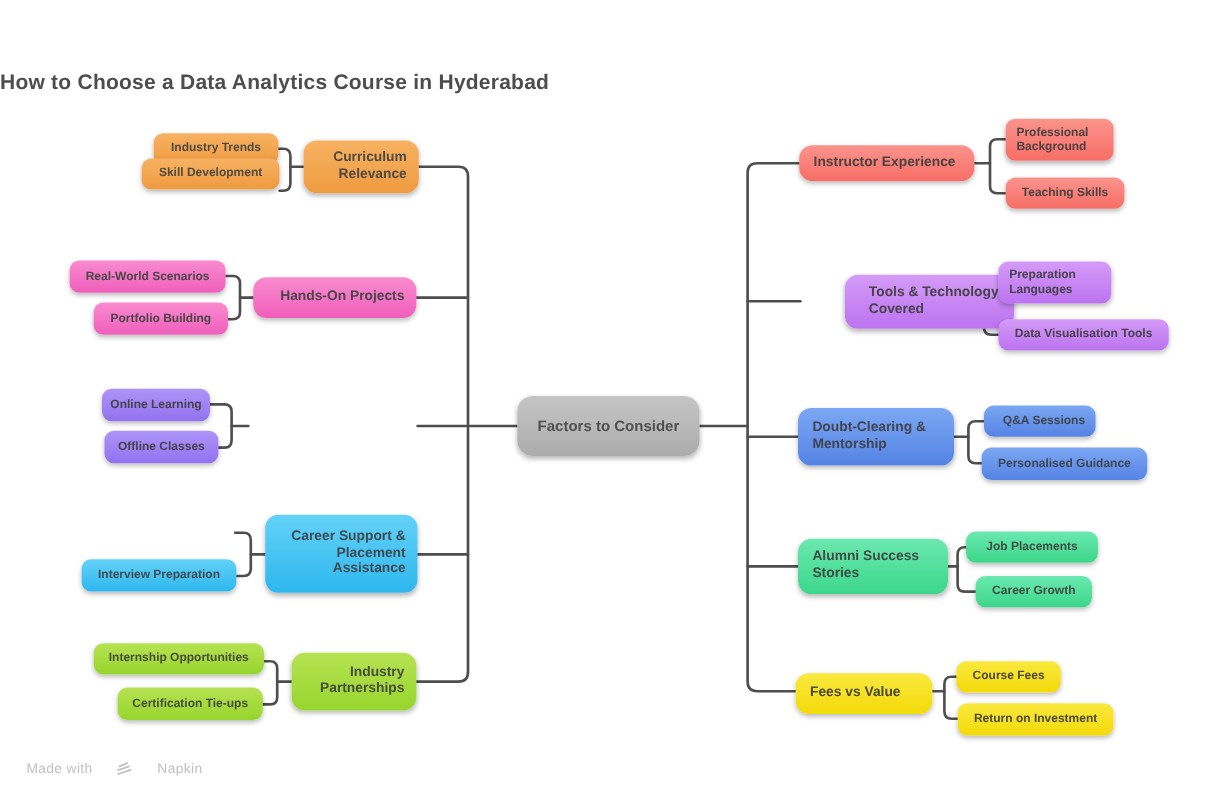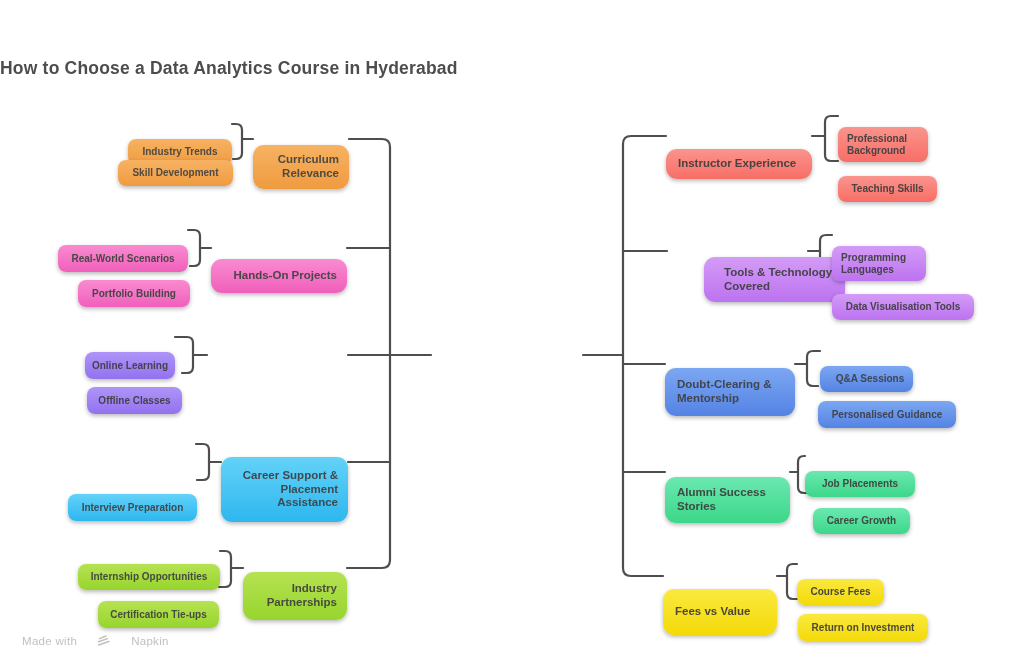--- a/index.html
+++ b/index.html
@@ -10,21 +10,21 @@
   .title{
     position:absolute;left:0;top:58px;width:1024px;text-align:left;
     font-size:17.5px;font-weight:700;color:#4d4d4d;letter-spacing:.2px;
   }
   svg.connectors{position:absolute;left:0;top:0;}
   svg.connectors path{fill:none;stroke:#4e4e4e;stroke-width:2.2;stroke-linecap:round;stroke-linejoin:round;}
   .node{
     position:absolute;display:flex;align-items:center;justify-content:center;
     box-sizing:border-box;color:#474747;font-weight:700;
     box-shadow:0 2px 4px rgba(0,0,0,.28);
-    line-height:1.2;text-align:center;margin-top:28px;
+    line-height:1.2;text-align:center;
   }
   .leaf{border-radius:8px;font-size:10px;padding:2px 6px;}
   .parent{border-radius:11px;font-size:11.5px;}
   .parent.side-left{justify-content:flex-end;text-align:right;padding:4px 10px 4px 8px;}
   .parent.side-right{justify-content:flex-start;text-align:left;padding:4px 8px 4px 12px;}
   .leaf.align-left{justify-content:flex-start;text-align:left;padding-left:9px;}
   .center-node{border-radius:13px;font-size:12.5px;}
   .footer{
     position:absolute;left:22px;top:634px;display:flex;align-items:center;gap:20px;
     font-size:11.5px;color:#c0c0c0;letter-spacing:.3px;
@@ -67,20 +67,23 @@
     <path d="M 832 235 H 826 Q 820 235 820 241 V 251 H 808" stroke="#4e4e4e"></path>
     <path d="M 832 279 H 826 Q 820 279 820 273 V 251" stroke="#4e4e4e"></path>
     <path d="M 820 351 H 813 Q 807 351 807 357 V 364 H 795" stroke="#4e4e4e"></path>
     <path d="M 818 386 H 813 Q 807 386 807 380 V 364" stroke="#4e4e4e"></path>
     <path d="M 805 456 H 804 Q 798 456 798 462 V 472 H 790" stroke="#4e4e4e"></path>
     <path d="M 813 493 H 804 Q 798 493 798 487 V 472" stroke="#4e4e4e"></path>
     <path d="M 797 564 H 793 Q 787 564 787 570 V 576 H 777" stroke="#4e4e4e"></path>
     <path d="M 798 599 H 793 Q 787 599 787 593 V 576" stroke="#4e4e4e"></path>
   </svg>
 
+  <div class="node center-node" style="left: 431px; top: 330px; width: 152px; height: 50px; background: linear-gradient(rgb(197, 197, 197), rgb(172, 172, 172)); color: rgb(79, 79, 79);">
+    <span>Factors to Consider</span>
+  </div>
 
   <div class="node parent side-left" style="left: 253px; top: 117px; width: 96px; height: 44px; background: linear-gradient(rgb(247, 178, 98), rgb(239, 155, 64)); color: rgb(79, 74, 66);">
     <span>Curriculum Relevance</span>
     </div>
   <div class="node parent side-left" style="left: 211px; top: 231px; width: 136px; height: 34px; background: linear-gradient(rgb(249, 139, 208), rgb(240, 95, 187)); color: rgb(74, 70, 72);">
     <span>Hands-On Projects</span>
     </div>
   <div class="node parent side-left" style="left: 221px; top: 429px; width: 127px; height: 65px; background: linear-gradient(rgb(99, 210, 248), rgb(46, 183, 238)); color: rgb(63, 74, 80);">
     <span>Career Support &amp; Placement Assistance</span>
     </div>
@@ -121,32 +124,32 @@
     </div>
   <div class="node parent side-right" style="left: 704px; top: 229px; width: 141px; height: 45px; background: linear-gradient(rgb(212, 155, 247), rgb(188, 115, 240)); color: rgb(71, 66, 76); padding-left: 20px;">
     <span>Tools &amp; Technology Covered</span>
     </div>
   <div class="node parent side-right" style="left: 665px; top: 340px; width: 130px; height: 48px; background: linear-gradient(rgb(123, 167, 242), rgb(84, 131, 228)); color: rgb(64, 69, 79);">
     <span>Doubt-Clearing &amp; Mentorship</span>
     </div>
   <div class="node parent side-right" style="left: 665px; top: 449px; width: 125px; height: 46px; background: linear-gradient(rgb(107, 232, 176), rgb(60, 215, 138)); color: rgb(62, 75, 68);">
     <span>Alumni Success Stories</span>
     </div>
-  <div class="node parent side-right" style="left: 663px; top: 561px; width: 114px; height: 46px; background: linear-gradient(rgb(250, 233, 63), rgb(243, 218, 8)); color: rgb(76, 72, 56);">
+  <div class="node parent side-right" style="left: 663px; top: 561px; width: 114px; height: 34px; background: linear-gradient(rgb(250, 233, 63), rgb(243, 218, 8)); color: rgb(76, 72, 56);">
     <span>Fees vs Value</span>
     </div>
 
   <div class="node leaf align-left" style="left: 838px; top: 99px; width: 90px; height: 35px; background: linear-gradient(rgb(250, 148, 141), rgb(247, 110, 102)); color: rgb(76, 66, 66);">
     <span>Professional Background</span>
     </div>
   <div class="node leaf" style="left: 838px; top: 148px; width: 99px; height: 26px; background: linear-gradient(rgb(250, 148, 141), rgb(247, 110, 102)); color: rgb(76, 66, 66);">
     <span>Teaching Skills</span>
     </div>
   <div class="node leaf align-left" style="left: 832px; top: 218px; width: 94px; height: 35px; background: linear-gradient(rgb(212, 155, 247), rgb(188, 115, 240)); color: rgb(71, 66, 76);">
-    <span>Programming Languages</span>
+    <span>Preparation Languages</span>
     </div>
   <div class="node leaf" style="left: 832px; top: 266px; width: 142px; height: 26px; background: linear-gradient(rgb(212, 155, 247), rgb(188, 115, 240)); color: rgb(71, 66, 76);">
     <span>Data Visualisation Tools</span>
     </div>
   <div class="node leaf" style="left: 820px; top: 338px; width: 93px; height: 26px; background: linear-gradient(rgb(123, 167, 242), rgb(84, 131, 228)); color: rgb(64, 69, 79); padding-left: 13px;">
     <span>Q&amp;A Sessions</span>
     </div>
   <div class="node leaf" style="left: 818px; top: 373px; width: 138px; height: 27px; background: linear-gradient(rgb(123, 167, 242), rgb(84, 131, 228)); color: rgb(64, 69, 79);">
     <span>Personalised Guidance</span>
     </div>

